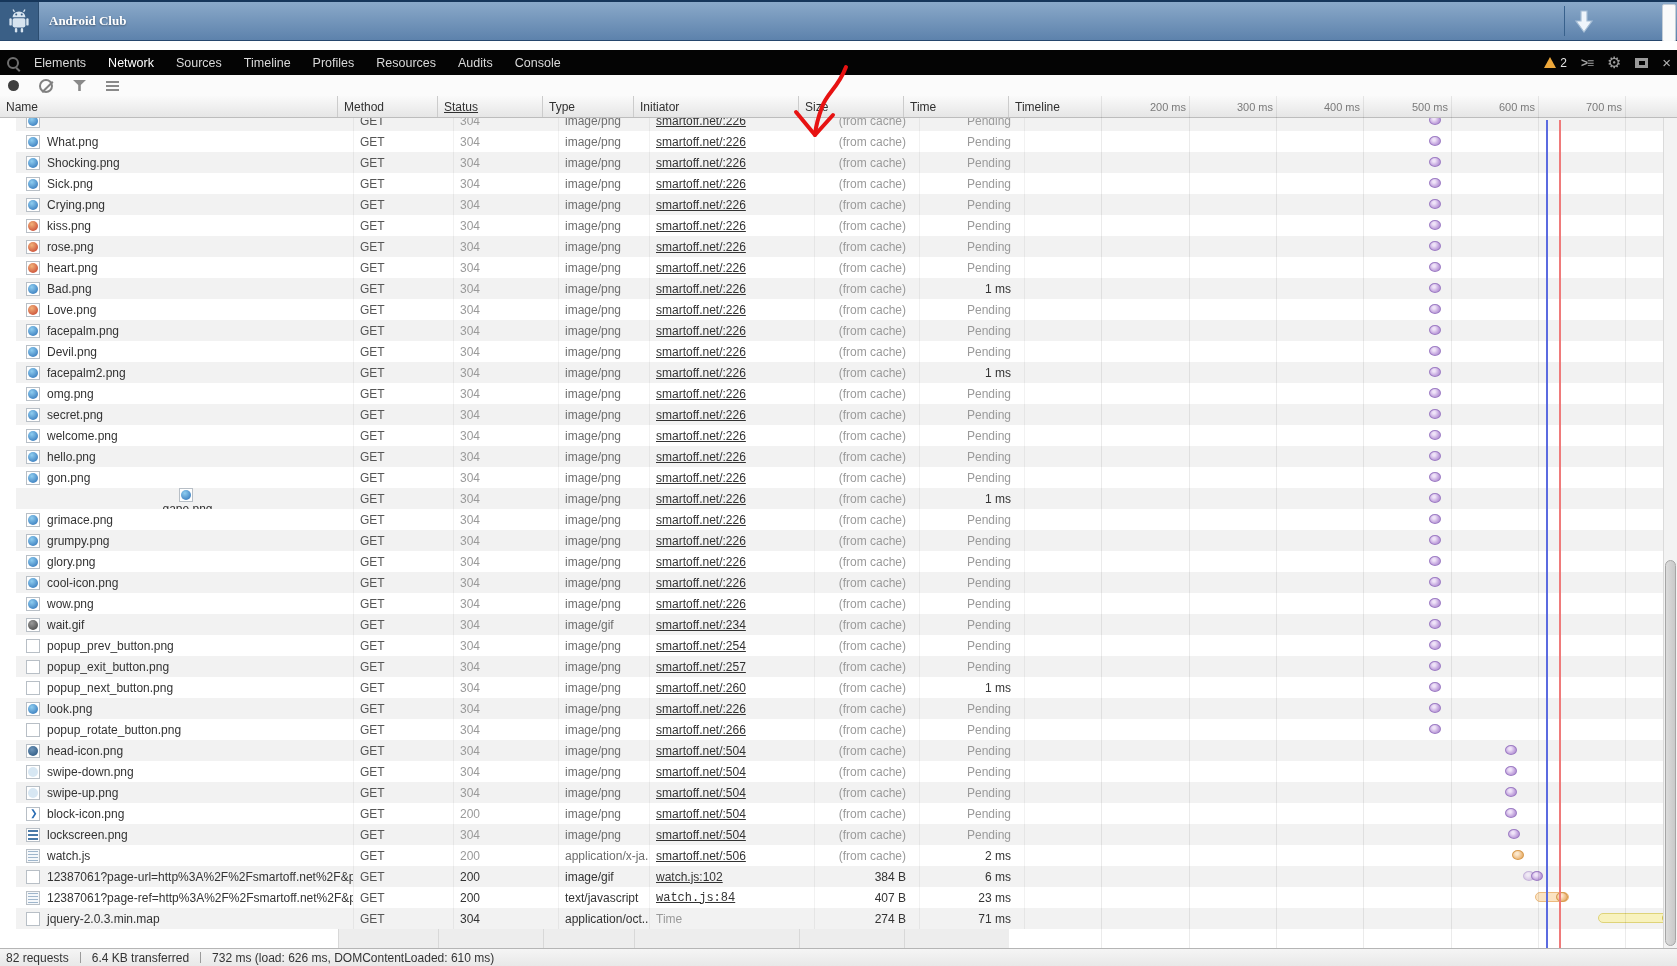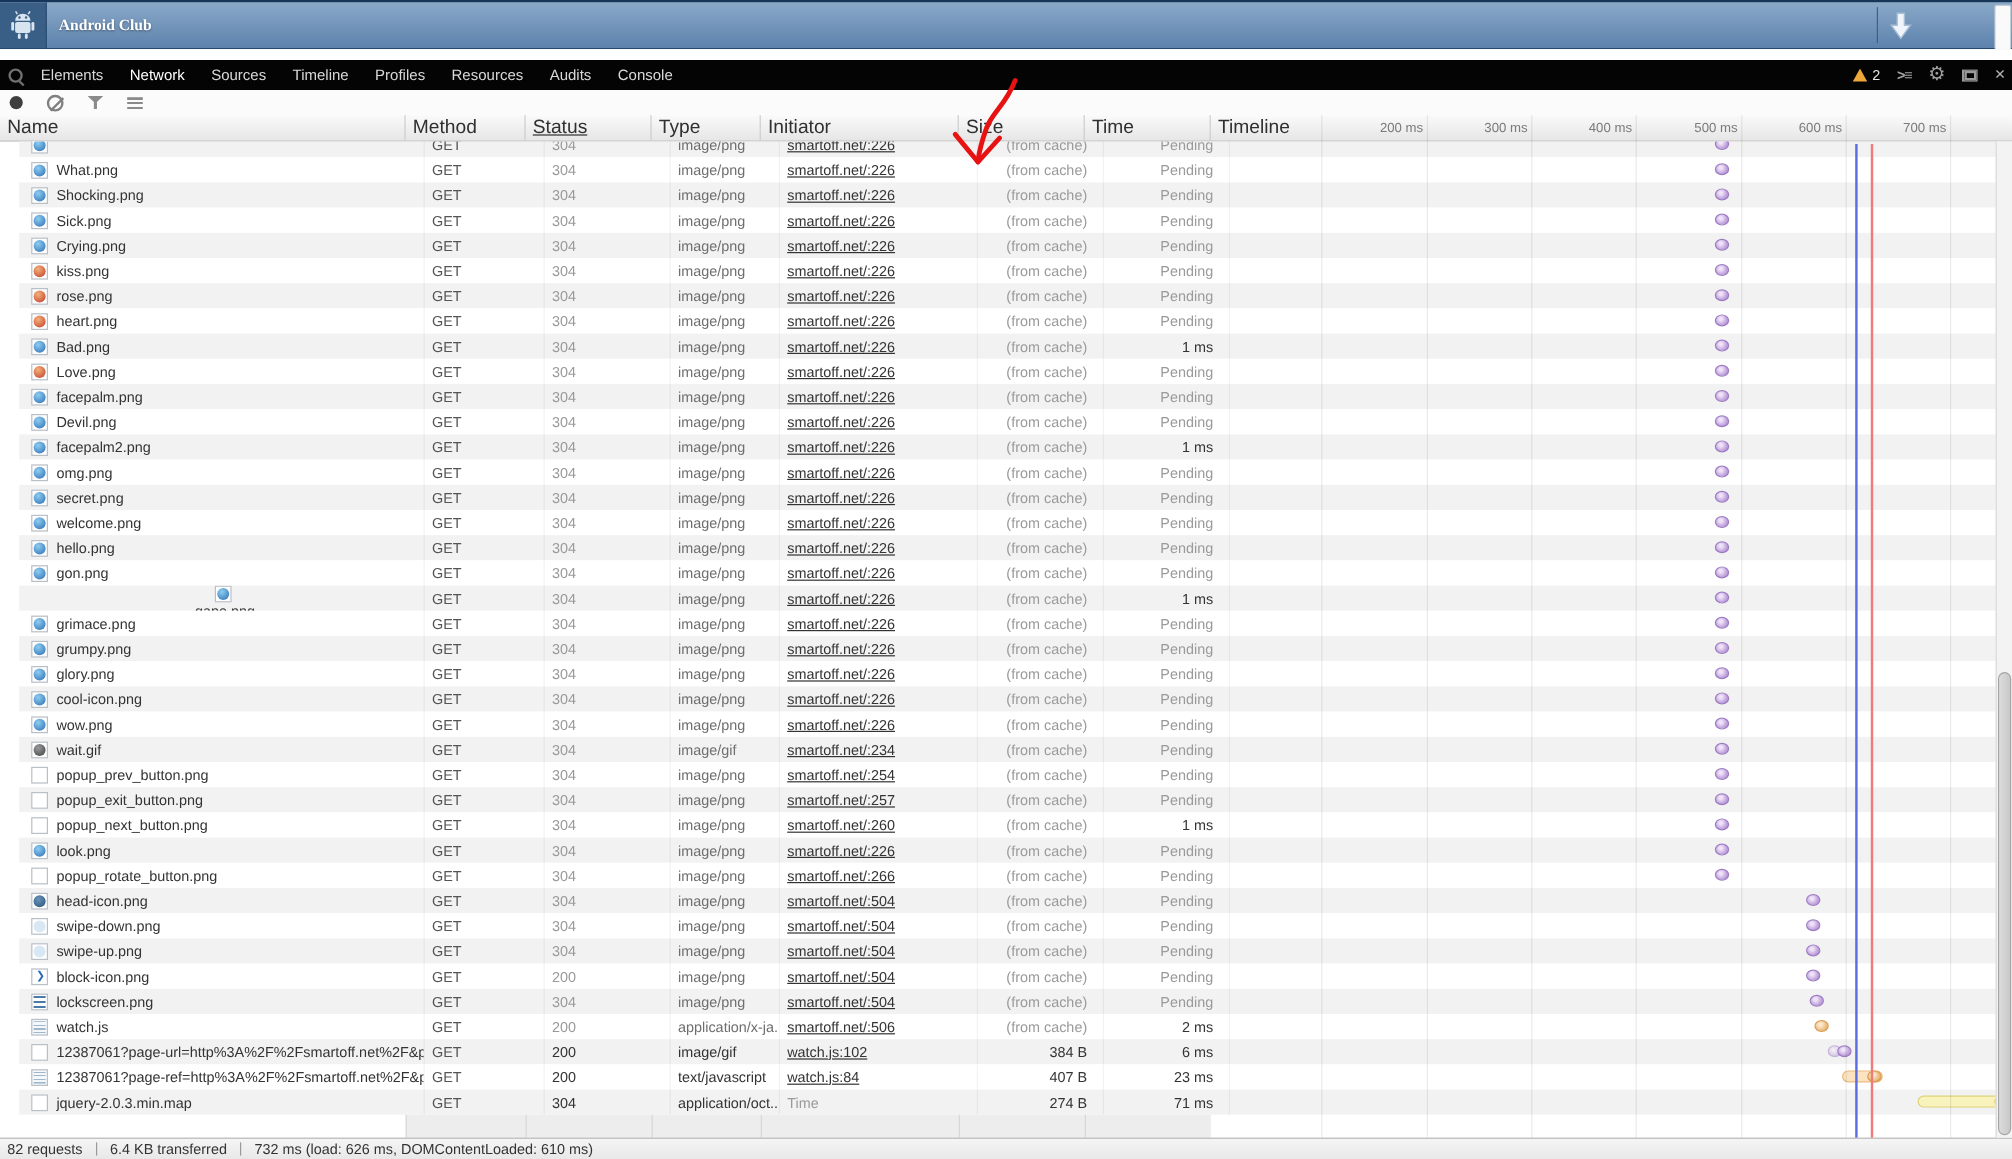--- a/index.html
+++ b/index.html
@@ -30,21 +30,21 @@
   .ico-dock::after{content:"";position:absolute;right:-1px;bottom:-1px;width:6px;height:4px;background:#040404;border:2px solid #9a9a9a;}
   .ico-close{color:#b4b4b4;font-size:15px;line-height:1;}
   
   .nettoolbar{position:absolute;left:0;top:75px;width:1677px;height:21px;background:#fbfbfb;display:flex;align-items:center;gap:20px;padding-left:8px;box-sizing:border-box;}
   .rec{width:11px;height:11px;border-radius:50%;background:#3e3e3e;}
   .clr{width:10px;height:10px;border:2px solid #808080;border-radius:50%;position:relative;box-sizing:content-box;}
   .clr::after{content:"";position:absolute;left:-1px;top:5px;width:15px;height:2px;background:#808080;transform:rotate(-45deg);}
   .funnel{width:13px;height:11px;background:#8a8a8a;clip-path:polygon(0 0,100% 0,60% 45%,60% 100%,40% 100%,40% 45%,0 0);}
   .listic{width:13px;height:10px;background:repeating-linear-gradient(to bottom,#8a8a8a 0 2px,transparent 2px 4px);}
   
-  .gridhead{position:absolute;left:0;top:96px;width:1677px;height:22px;background:linear-gradient(#fafafa,#e6e6e6);border-bottom:1px solid #bdbdbd;box-sizing:border-box;display:flex;font-size:16px;color:#303030;}
+  .gridhead{position:absolute;left:0;top:96px;width:1677px;height:22px;background:linear-gradient(#fafafa,#e6e6e6);border-bottom:1px solid #bdbdbd;box-sizing:border-box;display:flex;font-size:12px;color:#303030;}
   .hcell{display:flex;align-items:center;padding-left:6px;box-sizing:border-box;border-right:1px solid #cccccc;flex:0 0 auto;overflow:hidden;white-space:nowrap;}
   .hcell:last-child{border-right:none;}
   
   .rows{position:absolute;left:0;top:118px;width:1677px;padding-left:16px;}
   .cliprow{height:13px;overflow:hidden;position:relative;}
   .cliprow .nrow{margin-top:-8px;}
   .nrow{height:21px;display:flex;font-size:12px;color:#333;position:relative;background:#fff;}
   .nrow.odd{background:#f2f2f2;}
   .ncell{display:flex;align-items:center;padding-left:6px;box-sizing:border-box;flex:0 0 auto;overflow:hidden;white-space:nowrap;border-right:1px solid rgba(0,0,0,0.05);}
   .ncell.rt{justify-content:flex-end;padding-right:13px;}
@@ -843,21 +843,21 @@
       <div class="nrow">
         <div class="ncell c-name" style="width: 338px;">
           <div class="ic ic-doc">
             <i></i>
           </div>
           <div class="">12387061?page-ref=http%3A%2F%2Fsmartoff.net%2F&amp;pa...</div>
         </div>
         <div class="ncell c-method mdim" style="width: 100px;">GET</div>
         <div class="ncell c-status" style="width: 105px;">200</div>
         <div class="ncell c-type" style="width: 91px;">text/javascript</div>
-        <div class="ncell c-init" style="width: 165px;">
+        <div class="ncell c-init" style="width: 165px; font-family: Liberation Mono, monospace;">
           <a class="initlink">watch.js:84</a>
         </div>
         <div class="ncell c-size rt" style="width: 105px;">407 B</div>
         <div class="ncell c-time rt" style="width: 105px;">23 ms</div>
         <div class="ncell c-tl" style="width: 668px;"></div>
         <div class="tbar orange" style="left: 1519px; width: 34px;"></div>
         <div class="dot orange" style="left: 1540px;"></div>
       </div>
       <div class="nrow odd">
         <div class="ncell c-name" style="width: 338px;">

